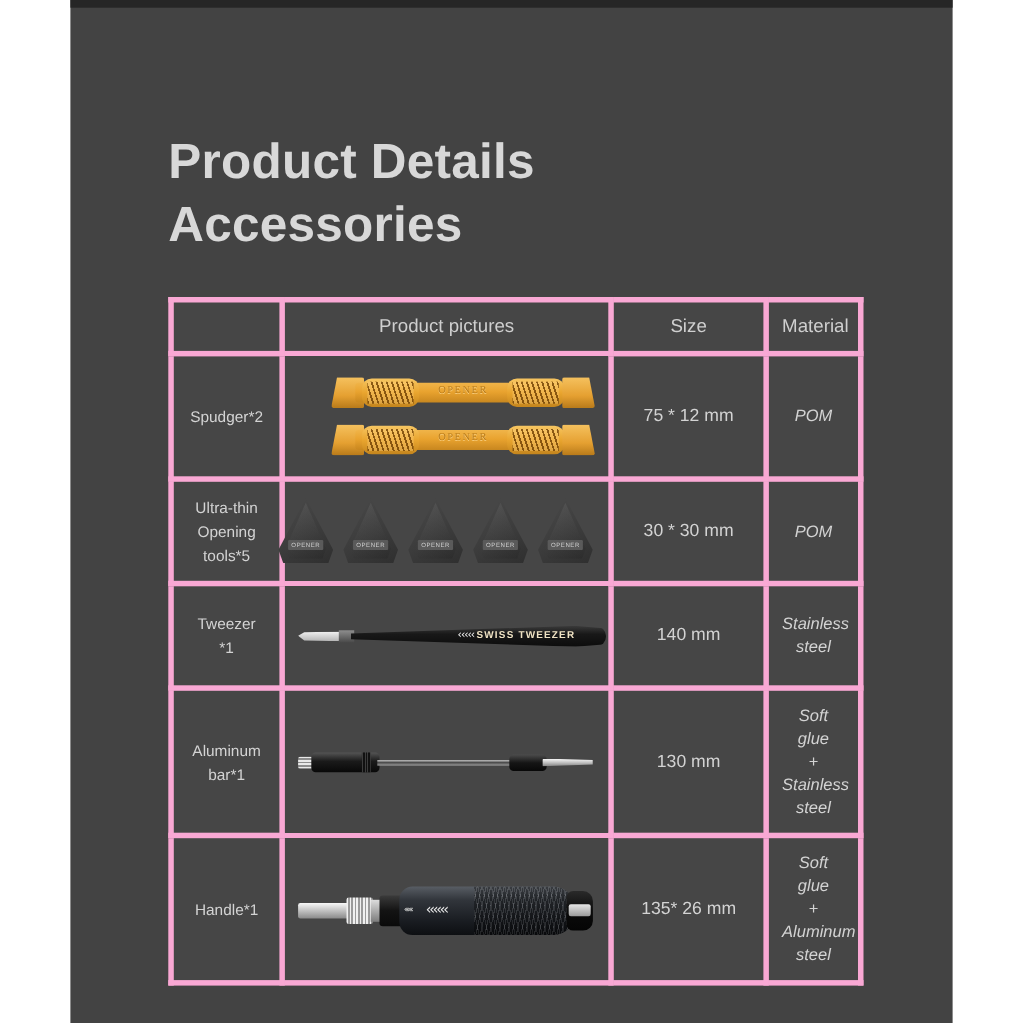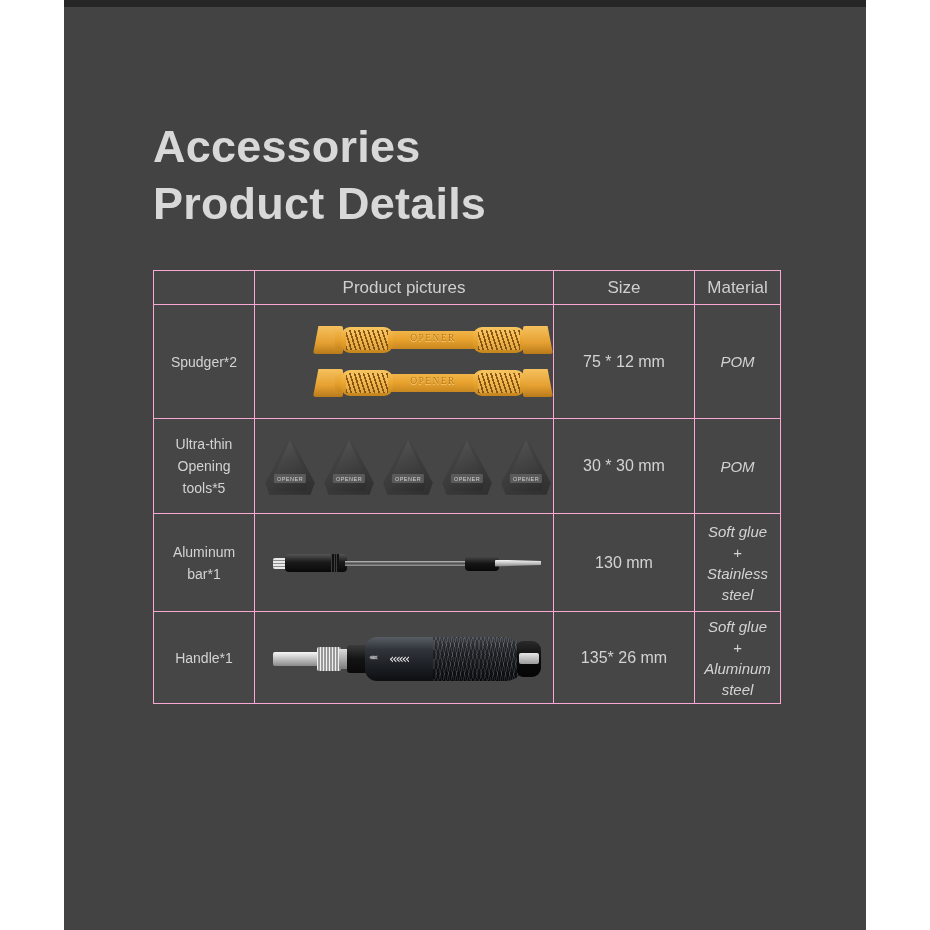--- a/index.html
+++ b/index.html
@@ -50,27 +50,27 @@
     width: 627px;
     border-collapse: collapse;
     table-layout: fixed;
   }
   #spec-table col.c-name { width: 101px; }
   #spec-table col.c-pic  { width: 299px; }
   #spec-table col.c-size { width: 141px; }
   #spec-table col.c-mat  { width: 86px; }
 
   #spec-table td, #spec-table th {
-    border: 1px solid #f9a8d4;
+    border: 5px solid #f9a8d4;
     background: #464646;
     color: #d3d3d3;
     font-weight: normal;
     text-align: center;
     vertical-align: middle;
-    padding: 0;
+    padding: 12px;
   }
   #spec-table thead th { height: 34px; font-size: 17px; color: #cfcfcf; }
   #spec-table thead th.blank { background: #464646; }
 
   td.name-cell {
     font-size: 14px;
     line-height: 22px;
     color: #e0e0e0;
     padding: 4px 5px;
   }
@@ -341,22 +341,22 @@
 </head>
 <body>
 
 <div id="page">
 
   <div id="panel">
     <div id="panel-top-strip"></div>
   </div>
 
   <div id="title-block">
+    <div class="line">Product Details</div>
     <div class="line">Accessories</div>
-    <div class="line">Product Details</div>
   </div>
 
   <table id="spec-table">
     <colgroup>
       <col class="c-name">
         <col class="c-pic">
         <col class="c-size">
         <col class="c-mat">
     </colgroup>
     <thead>
@@ -428,20 +428,42 @@
               </div>
             </div>
           </div>
         </td>
         <td class="size-cell">30 * 30 mm</td>
         <td class="mat-cell">
           <div>POM</div>
         </td>
       </tr>
 
+      <tr class="r-tweezer">
+        <td class="name-cell">
+          <div>Tweezer</div>
+          <div>*1</div>
+        </td>
+        <td class="pic-cell">
+          <div class="pic-wrap">
+            <div class="tweezer">
+              <div class="tw-tip"></div>
+              <div class="tw-collar"></div>
+              <div class="tw-body"></div>
+              <div class="tw-chevs">‹‹‹‹‹</div>
+              <div class="tw-text">SWISS TWEEZER</div>
+            </div>
+          </div>
+        </td>
+        <td class="size-cell">140 mm</td>
+        <td class="mat-cell">
+          <div>Stainless</div>
+          <div>steel</div>
+        </td>
+      </tr>
 
       <tr class="r-ext">
         <td class="name-cell">
           <div>Aluminum</div>
           <div>bar*1</div>
         </td>
         <td class="pic-cell">
           <div class="pic-wrap">
             <div class="extbar">
               <div class="eb-socket"></div>

